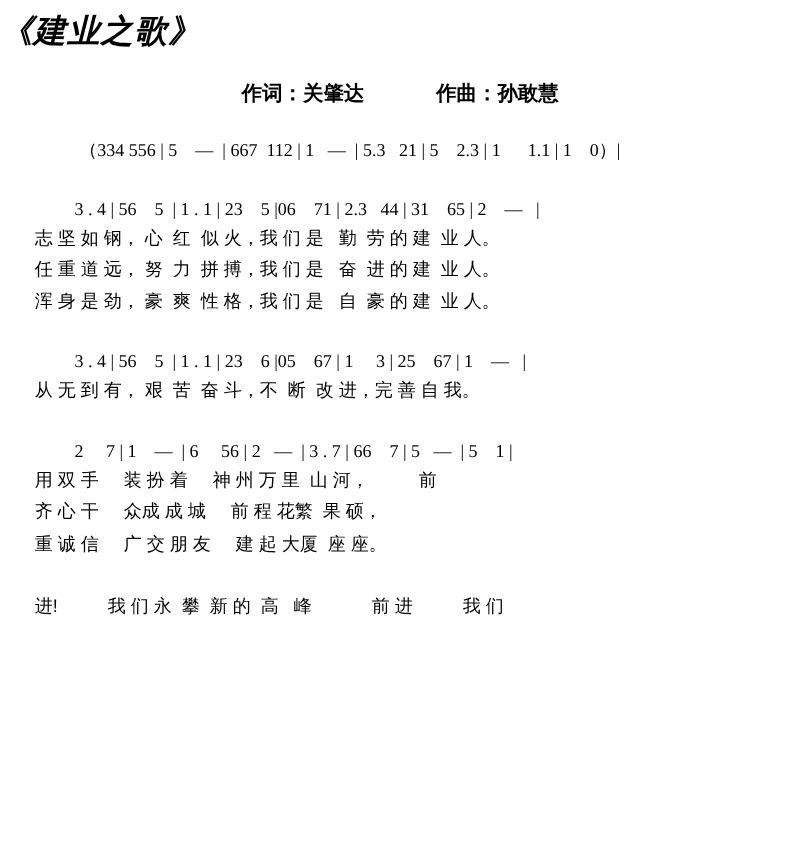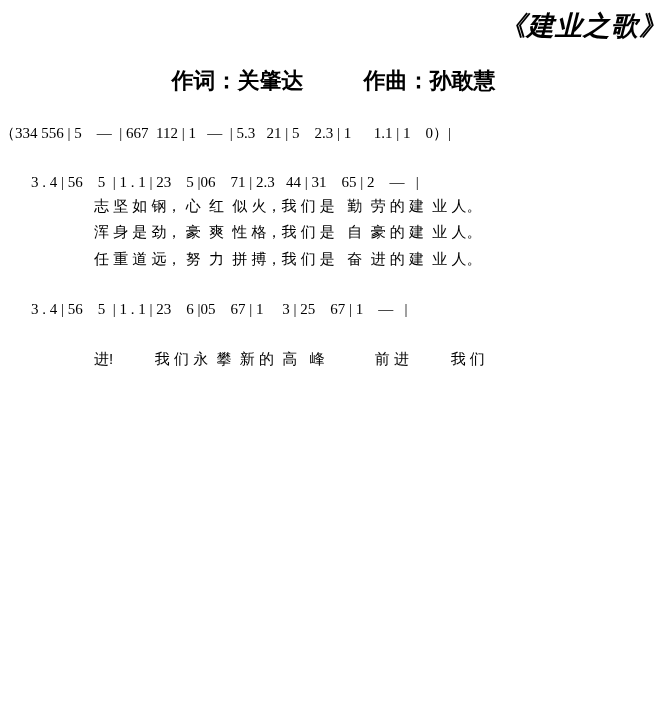--- a/index.html
+++ b/index.html
@@ -6,83 +6,90 @@
   body{
     width:667px;height:707px;
     background:#ffffff;
     font-family:"Liberation Serif", serif;
     color:#000;
     position:relative;
     overflow:hidden;
   }
   .sheet{position:relative;width:667px;height:707px;}
   .title{
-    text-align:right;
+    text-align:left;
     font-size:27px;
     font-style:italic;
     font-weight:bold;
     letter-spacing:1px;
     margin-top:8px;
     font-family:"Liberation Serif", serif;
   }
   .credits{
     display:flex;
     justify-content:center;
     gap:60px;
-    font-size:22px;
+    font-size:17px;
     font-weight:bold;
     margin-top:22px;
   }
   .credits span{white-space:nowrap;}
 
   
   .system{margin-top:26px;}
   .notes-row{
     font-size:15px;
     font-family:"Liberation Serif", serif;
     white-space:pre;
     letter-spacing:0px;
     line-height:1.5;
   }
   .lyric-row{
     font-size:15px;
     white-space:pre;
     line-height:1.75;
     font-family:"Liberation Sans", sans-serif;
   }
-  .intro{font-size:15px;}
-  .lyr-line{padding-left:94px;}
-  .notes-line{padding-left:31px;}
+  .intro{padding-left:66px;font-size:15px;}
+  .lyr-line{padding-left:29px;}
+  .notes-line{padding-left:62px;}
 </style>
 </head>
 <body>
 
 <div class="sheet">
 
   <div class="title">《建业之歌》</div>
 
   <div class="credits">
     <span>作词：关肇达</span>
     <span>作曲：孙敢慧</span>
   </div>
 
   <div class="system">
     <div class="intro notes-row">（334 556 | 5    —  | 667  112 | 1   —  | 5.3   21 | 5    2.3 | 1      1.1 | 1    0）|</div>
   </div>
 
   <div class="system">
     <div class="notes-row notes-line">3 . 4 | 56    5  | 1 . 1 | 23    5 |06    71 | 2.3   44 | 31    65 | 2    —   |</div>
     <div class="lyric-row lyr-line">志 坚 如 钢， 心  红  似 火，我 们 是   勤  劳 的 建  业 人。</div>
+    <div class="lyric-row lyr-line">任 重 道 远， 努  力  拼 搏，我 们 是   奋  进 的 建  业 人。</div>
     <div class="lyric-row lyr-line">浑 身 是 劲， 豪  爽  性 格，我 们 是   自  豪 的 建  业 人。</div>
-    <div class="lyric-row lyr-line">任 重 道 远， 努  力  拼 搏，我 们 是   奋  进 的 建  业 人。</div>
   </div>
 
   <div class="system">
     <div class="notes-row notes-line">3 . 4 | 56    5  | 1 . 1 | 23    6 |05    67 | 1     3 | 25    67 | 1    —   |</div>
+    <div class="lyric-row lyr-line">从 无 到 有， 艰  苦  奋 斗，不  断  改 进，完 善 自 我。</div>
   </div>
 
 
+  <div class="system">
+    <div class="notes-row notes-line">2     7 | 1    —  | 6     56 | 2   —  | 3 . 7 | 66    7 | 5   —  | 5    1 |</div>
+    <div class="lyric-row lyr-line">用 双 手     装 扮 着     神 州 万 里  山 河，          前</div>
+    <div class="lyric-row lyr-line">齐 心 干     众成 成 城     前 程 花繁  果 硕，</div>
+    <div class="lyric-row lyr-line">重 诚 信     广 交 朋 友     建 起 大厦  座 座。</div>
+  </div>
 
   <div class="system">
     <div class="lyric-row lyr-line">进!          我 们 永  攀  新 的  高   峰            前 进          我 们</div>
   </div>
 
 </div>
 
 </body></html>

